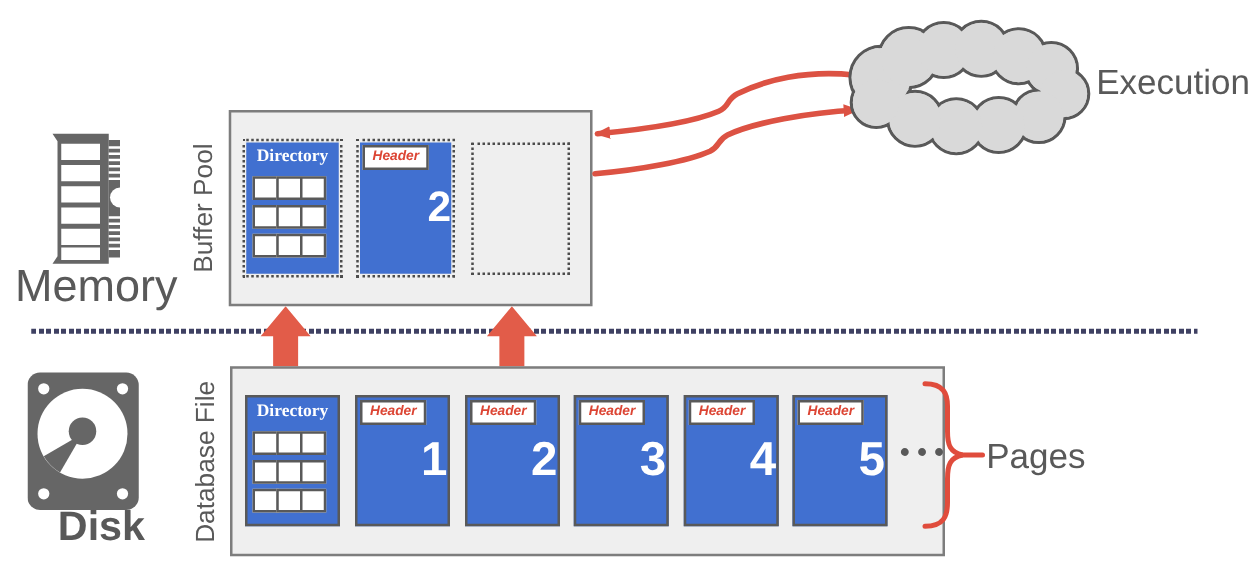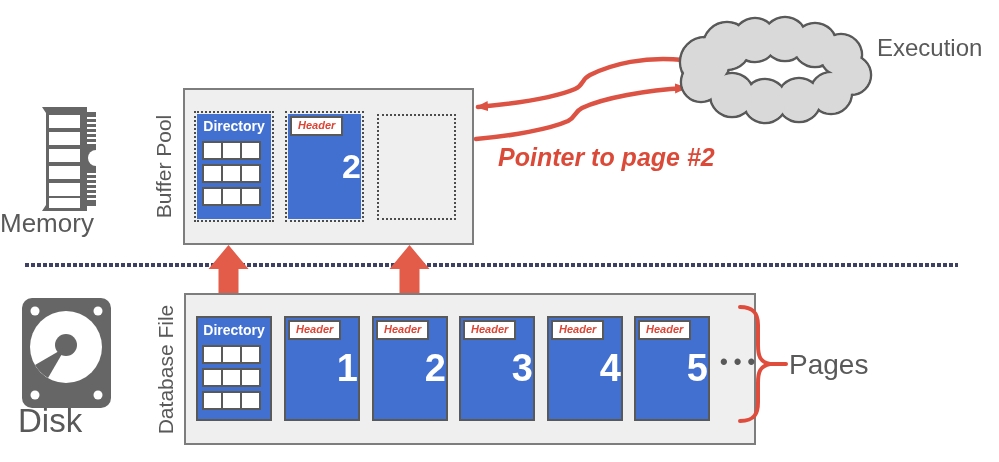--- a/index.html
+++ b/index.html
@@ -6,21 +6,21 @@
   #canvas{position:relative;width:999px;height:462px;background:#ffffff;
           font-family:"Liberation Sans",sans-serif;overflow:hidden;}
   .abs{position:absolute;}
   .panel{position:absolute;background:#efefef;border:2px solid #7d7d7d;box-sizing:border-box;}
   .vlabel{position:absolute;color:#595959;font-size:21px;text-align:center;
           transform:rotate(-90deg);white-space:nowrap;height:25px;line-height:25px;}
   .bluepage{background:#4170d0;position:relative;box-sizing:border-box;width:100%;height:100%;}
   .frame{position:absolute;border:2px dotted #4c4c4c;padding:1px;box-sizing:border-box;}
   .solidpage{position:absolute;background:#4170d0;border:2px solid #595959;box-sizing:border-box;}
   .center-num{display:flex;align-items:center;justify-content:flex-end;}
-  .dirtitle{color:#fff;font-weight:bold;font-size:14px;text-align:center;padding-top:4px;}
+  .dirtitle{color:#fff;font-weight:bold;font-size:14px;text-align:center;padding-top:4px;font-family:Liberation Serif, serif;}
   .grid{width:64px;margin:7px auto 0 auto;}
   .grow{display:flex;margin-bottom:4px;}
   .cell{display:block;width:21px;height:19px;background:#fff;border:2px solid #595959;
         box-sizing:border-box;margin-left:-2px;}
   .cell:first-child{margin-left:0;}
   .chip{position:absolute;top:2px;left:2px;background:#fff;border:2px solid #595959;
         color:#dc4534;font-size:11px;font-weight:bold;font-style:italic;
         padding:2px 6px 3px 6px;line-height:11px;}
   .num{color:#fff;font-weight:bold;font-size:38px;}
   .num-bp{font-size:34px;}
@@ -55,21 +55,21 @@
         <rect x="49" y="39" width="9" height="2"></rect>
       <rect x="49" y="70" width="9" height="2"></rect>
         <rect x="49" y="75" width="9" height="2"></rect>
       <rect x="49" y="80" width="9" height="2"></rect>
         <rect x="49" y="85" width="9" height="2"></rect>
       <rect x="49" y="90" width="9" height="2"></rect>
         <rect x="49" y="95" width="9" height="2"></rect>
       <circle cx="58" cy="55" r="8" fill="#ffffff"></circle>
     </g>
   </svg>
-  <div class="abs graytext" style="left:0;top:208px;width:142px;font-size:26px;text-align:left;">Memory</div>
+  <div class="abs graytext" style="left:0;top:208px;width:142px;font-size:36px;text-align:right;">Memory</div>
 
   <div class="vlabel" style="left:98px;top:154px;width:130px;">Buffer Pool</div>
 
   <div class="panel" style="left:183px;top:88px;width:291px;height:157px;">
 
     <div class="frame" style="left:9px;top:21px;width:80px;height:111px;">
       <div class="bluepage">
         <div class="dirtitle">Directory</div>
         <div class="grid">
           <div class="grow">
@@ -111,21 +111,20 @@
   <svg class="abs" style="left:440px;top:30px;" width="270" height="120" viewBox="0 0 270 120">
     <defs>
       <marker id="ah" viewBox="0 0 10 8" refX="8" refY="4" markerWidth="2.8" markerHeight="2.4" orient="auto">
         <path d="M0,0 L10,4 L0,8 Z" fill="#dc5243"></path>
       </marker>
     </defs>
     <path d="M 243 30 C 205 26, 172 34, 150 45 C 141 49.5, 144 55, 135 59 C 114 68, 70 74, 38 77" fill="none" stroke="#dc5243" stroke-width="4.5" stroke-linecap="round" marker-end="url(#ah)"></path>
     <path d="M 36 109 C 72 106, 110 99, 128 91 C 136 87, 134 82, 142 78 C 163 68, 207 60, 245 58" fill="none" stroke="#dc5243" stroke-width="4.5" stroke-linecap="round" marker-end="url(#ah)"></path>
   </svg>
 
-  <div class="redtext" style="left:498px;top:143px;">Pointer to page #2</div>
 
   <svg class="abs" style="left:670px;top:10px;" width="215" height="125" viewBox="0 0 215 125">
     <g fill="#d9d9d9" stroke="#595959" stroke-width="2.5">
       <circle cx="35" cy="52" r="25"></circle>
         <circle cx="57" cy="36" r="24"></circle>
       <circle cx="85" cy="30" r="22"></circle>
         <circle cx="115" cy="29" r="22"></circle>
       <circle cx="145" cy="35" r="22"></circle>
         <circle cx="171" cy="45" r="21"></circle>
       <circle cx="181" cy="65" r="20"></circle>
@@ -143,37 +142,37 @@
       <circle cx="145" cy="35" r="20.7"></circle>
         <circle cx="171" cy="45" r="19.7"></circle>
       <circle cx="181" cy="65" r="18.7"></circle>
         <circle cx="161" cy="83" r="19.7"></circle>
       <circle cx="129" cy="90" r="20.7"></circle>
         <circle cx="95" cy="91" r="20.7"></circle>
       <circle cx="62" cy="85" r="20.7"></circle>
         <circle cx="31" cy="72" r="18.7"></circle>
     </g>
   </svg>
-  <div class="abs graytext" style="left:877px;top:34px;font-size:24px;line-height:27px;text-align:center;">
+  <div class="abs graytext" style="left:877px;top:52px;font-size:28px;line-height:27px;text-align:center;">
     <div>Execution</div>
   </div>
 
   <svg class="abs" style="left:22px;top:297px;" width="90" height="112" viewBox="0 0 90 112">
     <rect x="0" y="1" width="89" height="110" rx="10" fill="#666666"></rect>
     <circle cx="44" cy="50" r="36" fill="#ffffff"></circle>
     <path d="M44,50 L13,68 A36,36 0 0 0 26,81 Z" fill="#666666"></path>
     <circle cx="44" cy="48" r="11" fill="#666666"></circle>
     <g fill="#ffffff">
       <circle cx="13" cy="14" r="4.5"></circle>
         <circle cx="76" cy="14" r="4.5"></circle>
       <circle cx="13" cy="98" r="4.5"></circle>
         <circle cx="76" cy="98" r="4.5"></circle>
     </g>
   </svg>
-  <div class="abs graytext" style="left:18px;top:402px;width:98px;font-size:33px;text-align:left;">Disk</div>
+  <div class="abs graytext" style="left:18px;top:402px;width:98px;font-size:33px;text-align:right;font-weight:bold;">Disk</div>
 
   <div class="vlabel" style="left:85px;top:357px;width:160px;">Database File</div>
 
   <div class="panel" style="left:184px;top:293px;width:572px;height:152px;">
 
     <div class="solidpage" style="left:10px;top:21px;width:76px;height:105px;">
       <div class="dirtitle">Directory</div>
       <div class="grid">
         <div class="grow">
             <i class="cell"></i>

